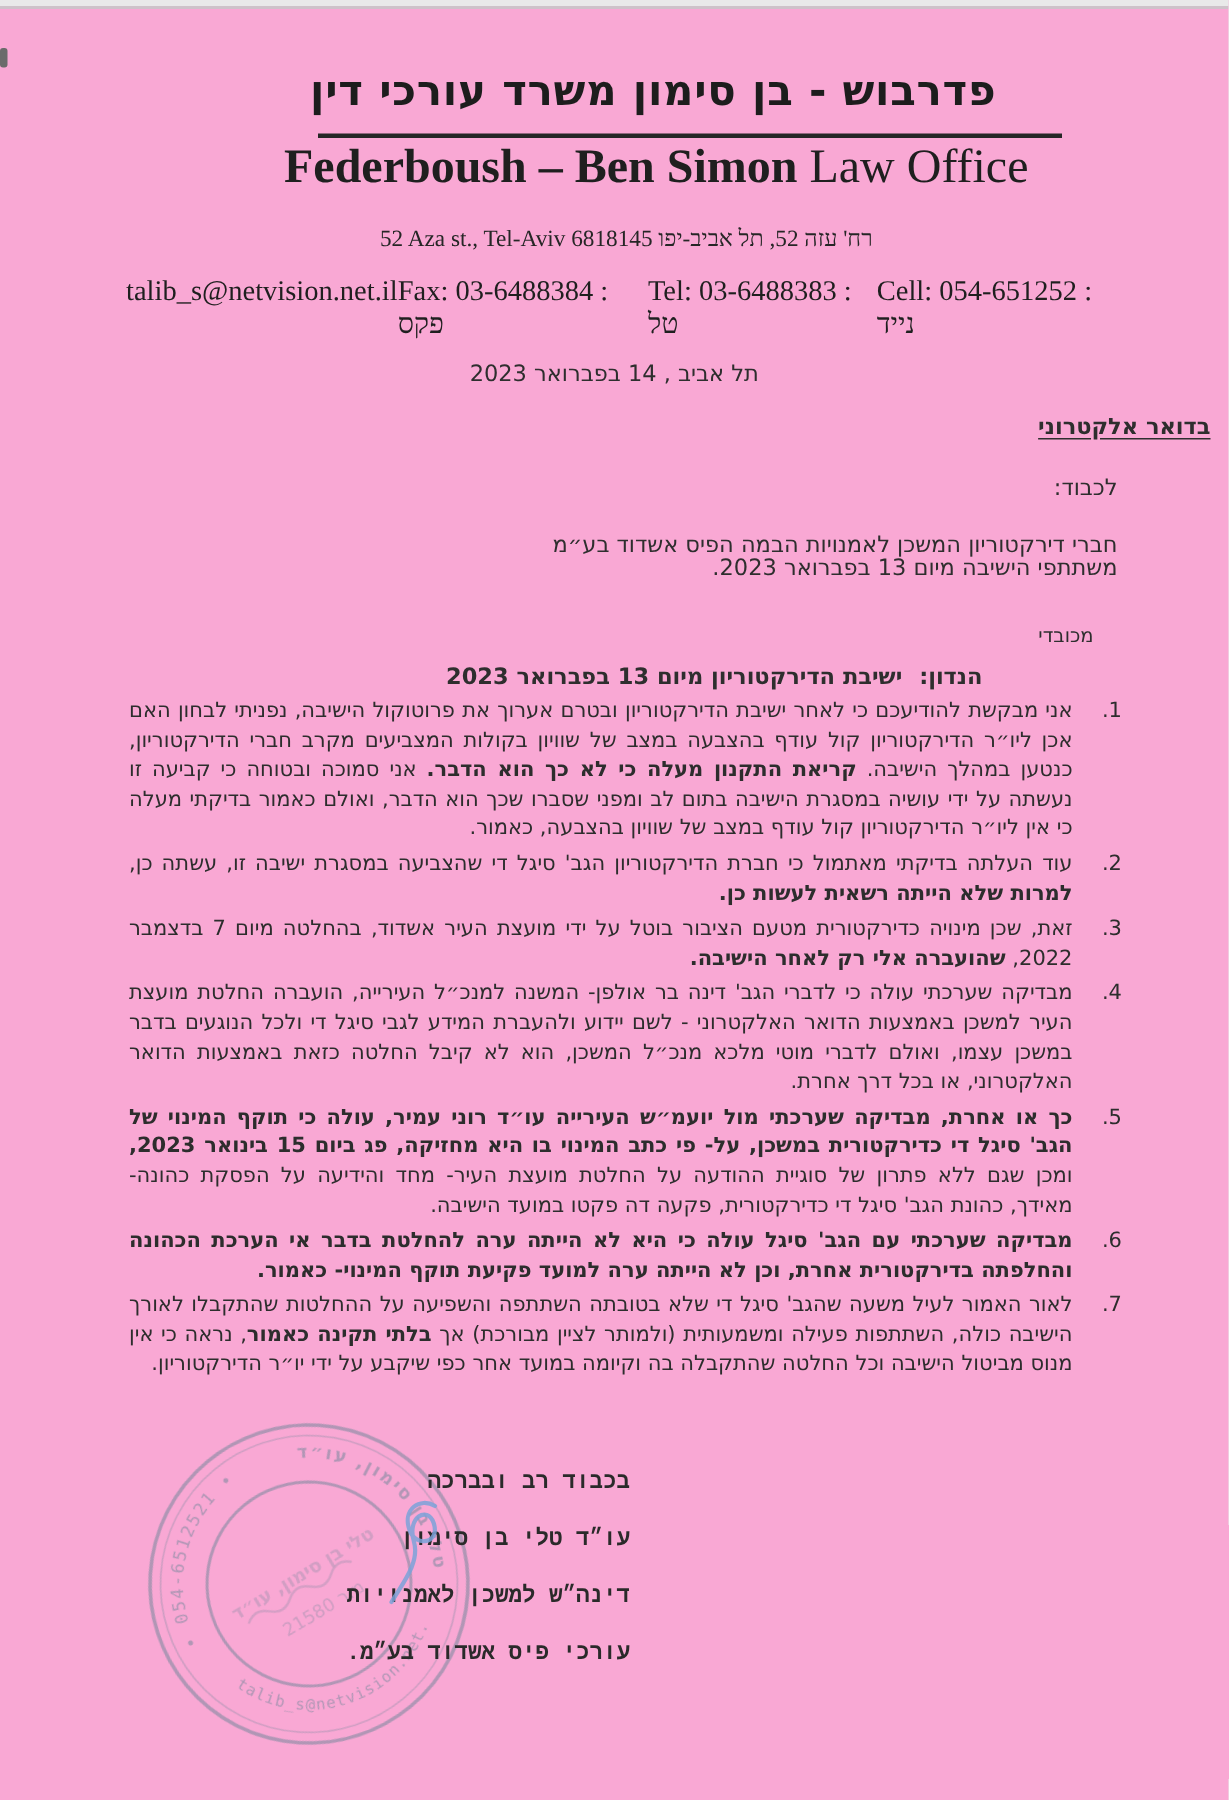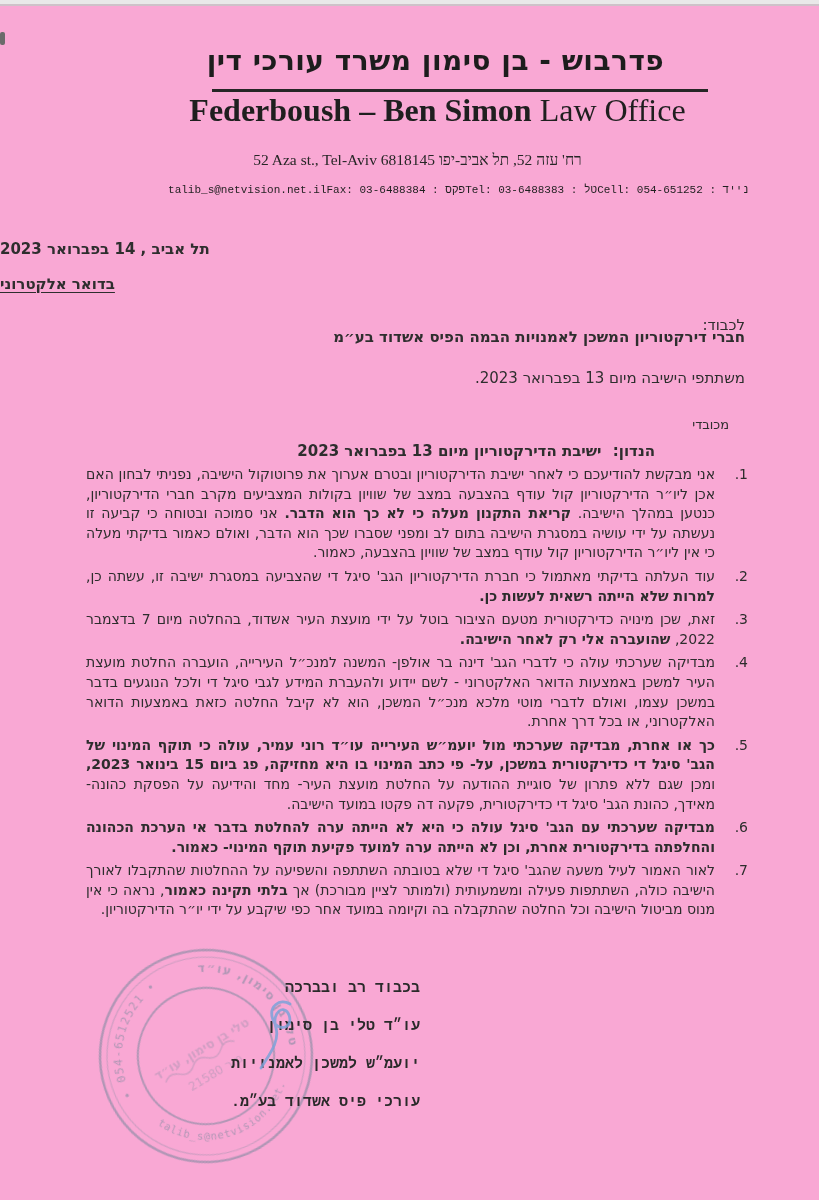--- a/index.html
+++ b/index.html
@@ -14,28 +14,28 @@
   
   .title-he{position:absolute;top:40px;left:0;right:0;text-align:center;transform:translateX(26px);
     font-weight:700;font-size:28px;letter-spacing:.5px;color:#1d1d1d;}
   .title-rule{position:absolute;top:85px;left:212px;width:496px;height:3px;background:#262626;}
   .title-en{position:absolute;top:88px;left:0;right:0;text-align:center;transform:translateX(28px);
     font-family:"Liberation Serif",serif;font-size:32px;color:#1f1f1f;}
   .title-en .en-bold{font-weight:700;}
   .address-line{position:absolute;top:147px;left:0;right:0;text-align:center;transform:translateX(8px);
     font-family:"Liberation Serif",serif;font-size:15.5px;color:#262626;}
   .contact-row{position:absolute;top:180px;left:84px;right:70px;display:flex;justify-content:flex-end;
-    font-family:Liberation Mono, monospace;font-size:11px;color:#1f1f1f;}
+    font-family:Liberation Serif, serif;font-size:19px;color:#1f1f1f;}
 
   
-  .date-line{position:absolute;top:236px;left:0;right:0;text-align:left;font-weight:700;font-size:15px;}
-  .delivery{position:absolute;top:271px;left:0;right:12px;text-align:left;font-weight:700;font-size:15px;
+  .date-line{position:absolute;top:236px;left:0;right:0;text-align:center;font-weight:400;font-size:15px;}
+  .delivery{position:absolute;top:271px;left:0;right:12px;text-align:right;font-weight:700;font-size:15px;
     text-decoration:underline;text-underline-offset:3px;}
   .to-label{position:absolute;top:312px;right:74px;font-size:15px;}
-  .recipient1{position:absolute;top:324px;right:74px;font-weight:700;font-size:15px;}
+  .recipient1{position:absolute;top:350px;right:74px;font-weight:400;font-size:15px;}
   .recipient2{position:absolute;top:365px;right:74px;font-weight:400;font-size:15px;}
   .salutation{position:absolute;top:413px;right:90px;font-size:13px;}
   .subject-row{position:absolute;top:438px;right:164px;font-weight:700;font-size:15px;}
   .subject-row .subject-text{text-underline-offset:3px;margin-right:6px;}
 
   
   .body-list{position:absolute;top:461px;right:71px;left:86px;z-index:2;
     font-size:14px;line-height:19.6px;color:#2d2d2d;}
   .item{display:flex;gap:13px;margin-bottom:4px;align-items:flex-start;}
   .num{flex:0 0 20px;text-align:right;}
@@ -110,21 +110,21 @@
       </div>
       <div class="item">
         <span class="num">7.</span>
         <div class="itext"><span>לאור האמור לעיל משעה שהגב' סיגל די שלא בטובתה השתתפה והשפיעה על ההחלטות שהתקבלו לאורך הישיבה כולה, השתתפות פעילה ומשמעותית (ולמותר לציין מבורכת) אך </span><span class="b">בלתי תקינה כאמור</span><span>, נראה כי אין מנוס מביטול הישיבה וכל החלטה שהתקבלה בה וקיומה במועד אחר כפי שיקבע על ידי יו״ר הדירקטוריון.</span></div>
       </div>
     </div>
 
   <div class="closing" dir="rtl" id="closing">
       <div class="cl-line">בכבוד רב ובברכה</div>
       <div class="cl-line">עו״ד טלי בן סימון</div>
-      <div class="cl-line">יועמ״ש למשכן לאמנויות</div>
+      <div class="cl-line">דינה״ש למשכן לאמנויות</div>
       <div class="cl-line">עורכי פיס אשדוד בע״מ.</div>
     </div>
 
   <div class="stamp-wrap">
     <svg width="228" height="228" viewBox="0 0 228 228">
       <defs>
         <filter id="soften">
             <feGaussianBlur stdDeviation="0.45"></feGaussianBlur>
           </filter>
         <path id="arcTop" d="M 32.9 135.7 A 84 84 0 1 1 195.1 135.7" fill="none"></path>

